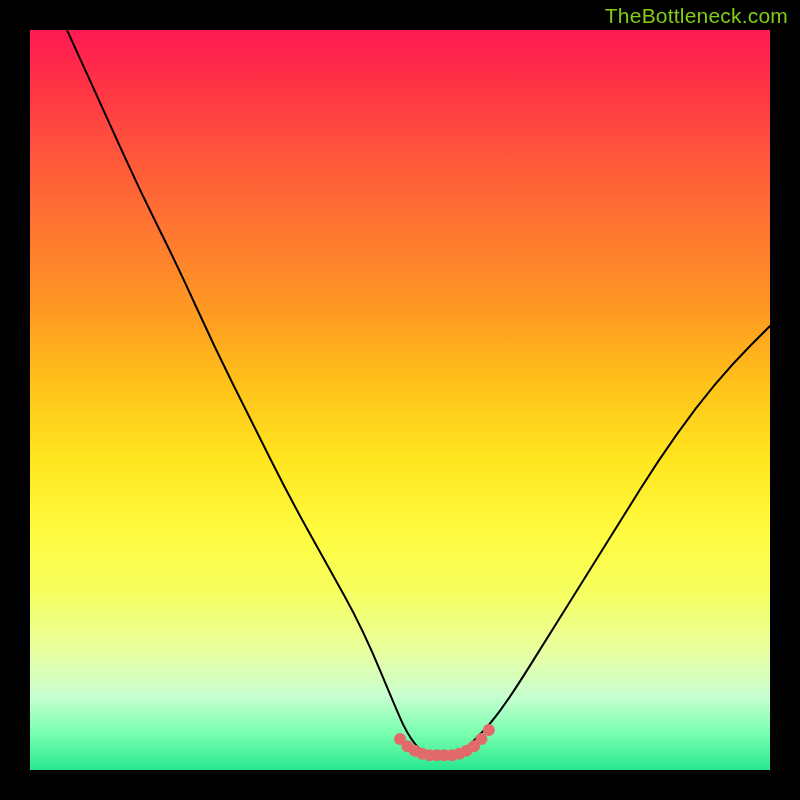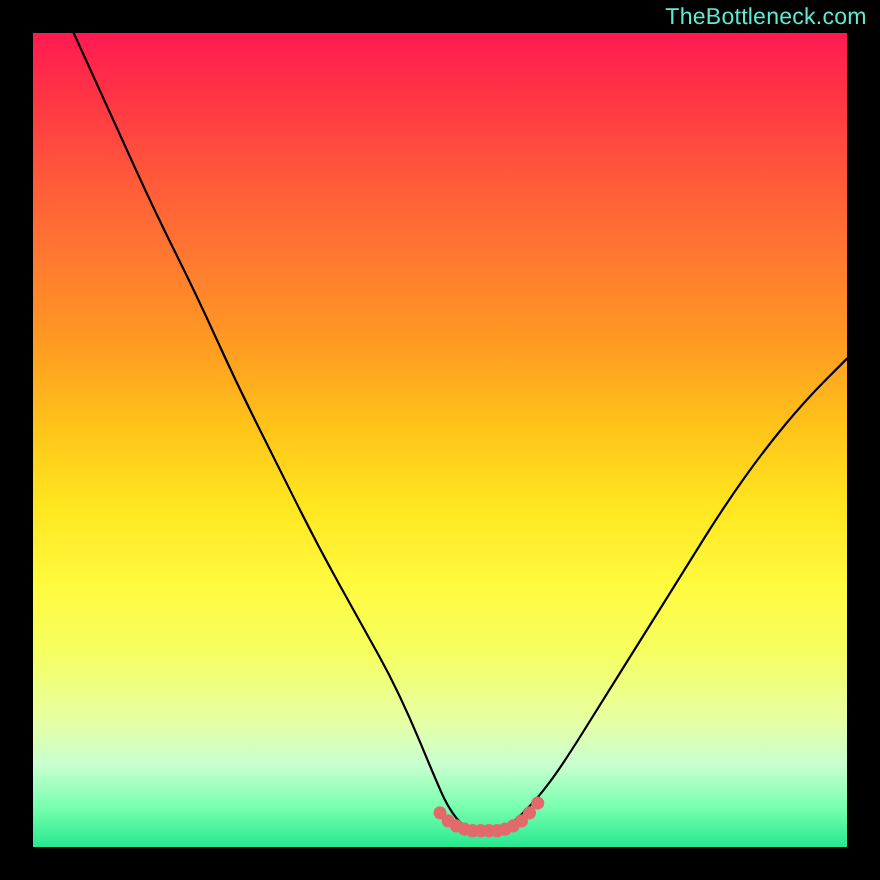--- a/index.html
+++ b/index.html
@@ -43,21 +43,21 @@
     position: absolute;
     left: 0;
     top: 0;
     width: 740px;
     height: 740px;
   }
   .watermark {
     position: absolute;
     top: 4px;
     right: 12px;
-    color: #5eead4;
+    color: #84cc16;
     font-size: 21px;
     font-weight: 500;
     letter-spacing: 0.2px;
     user-select: none;
   }
 </style>
 </head>
 <body>
 
 <div class="frame">

